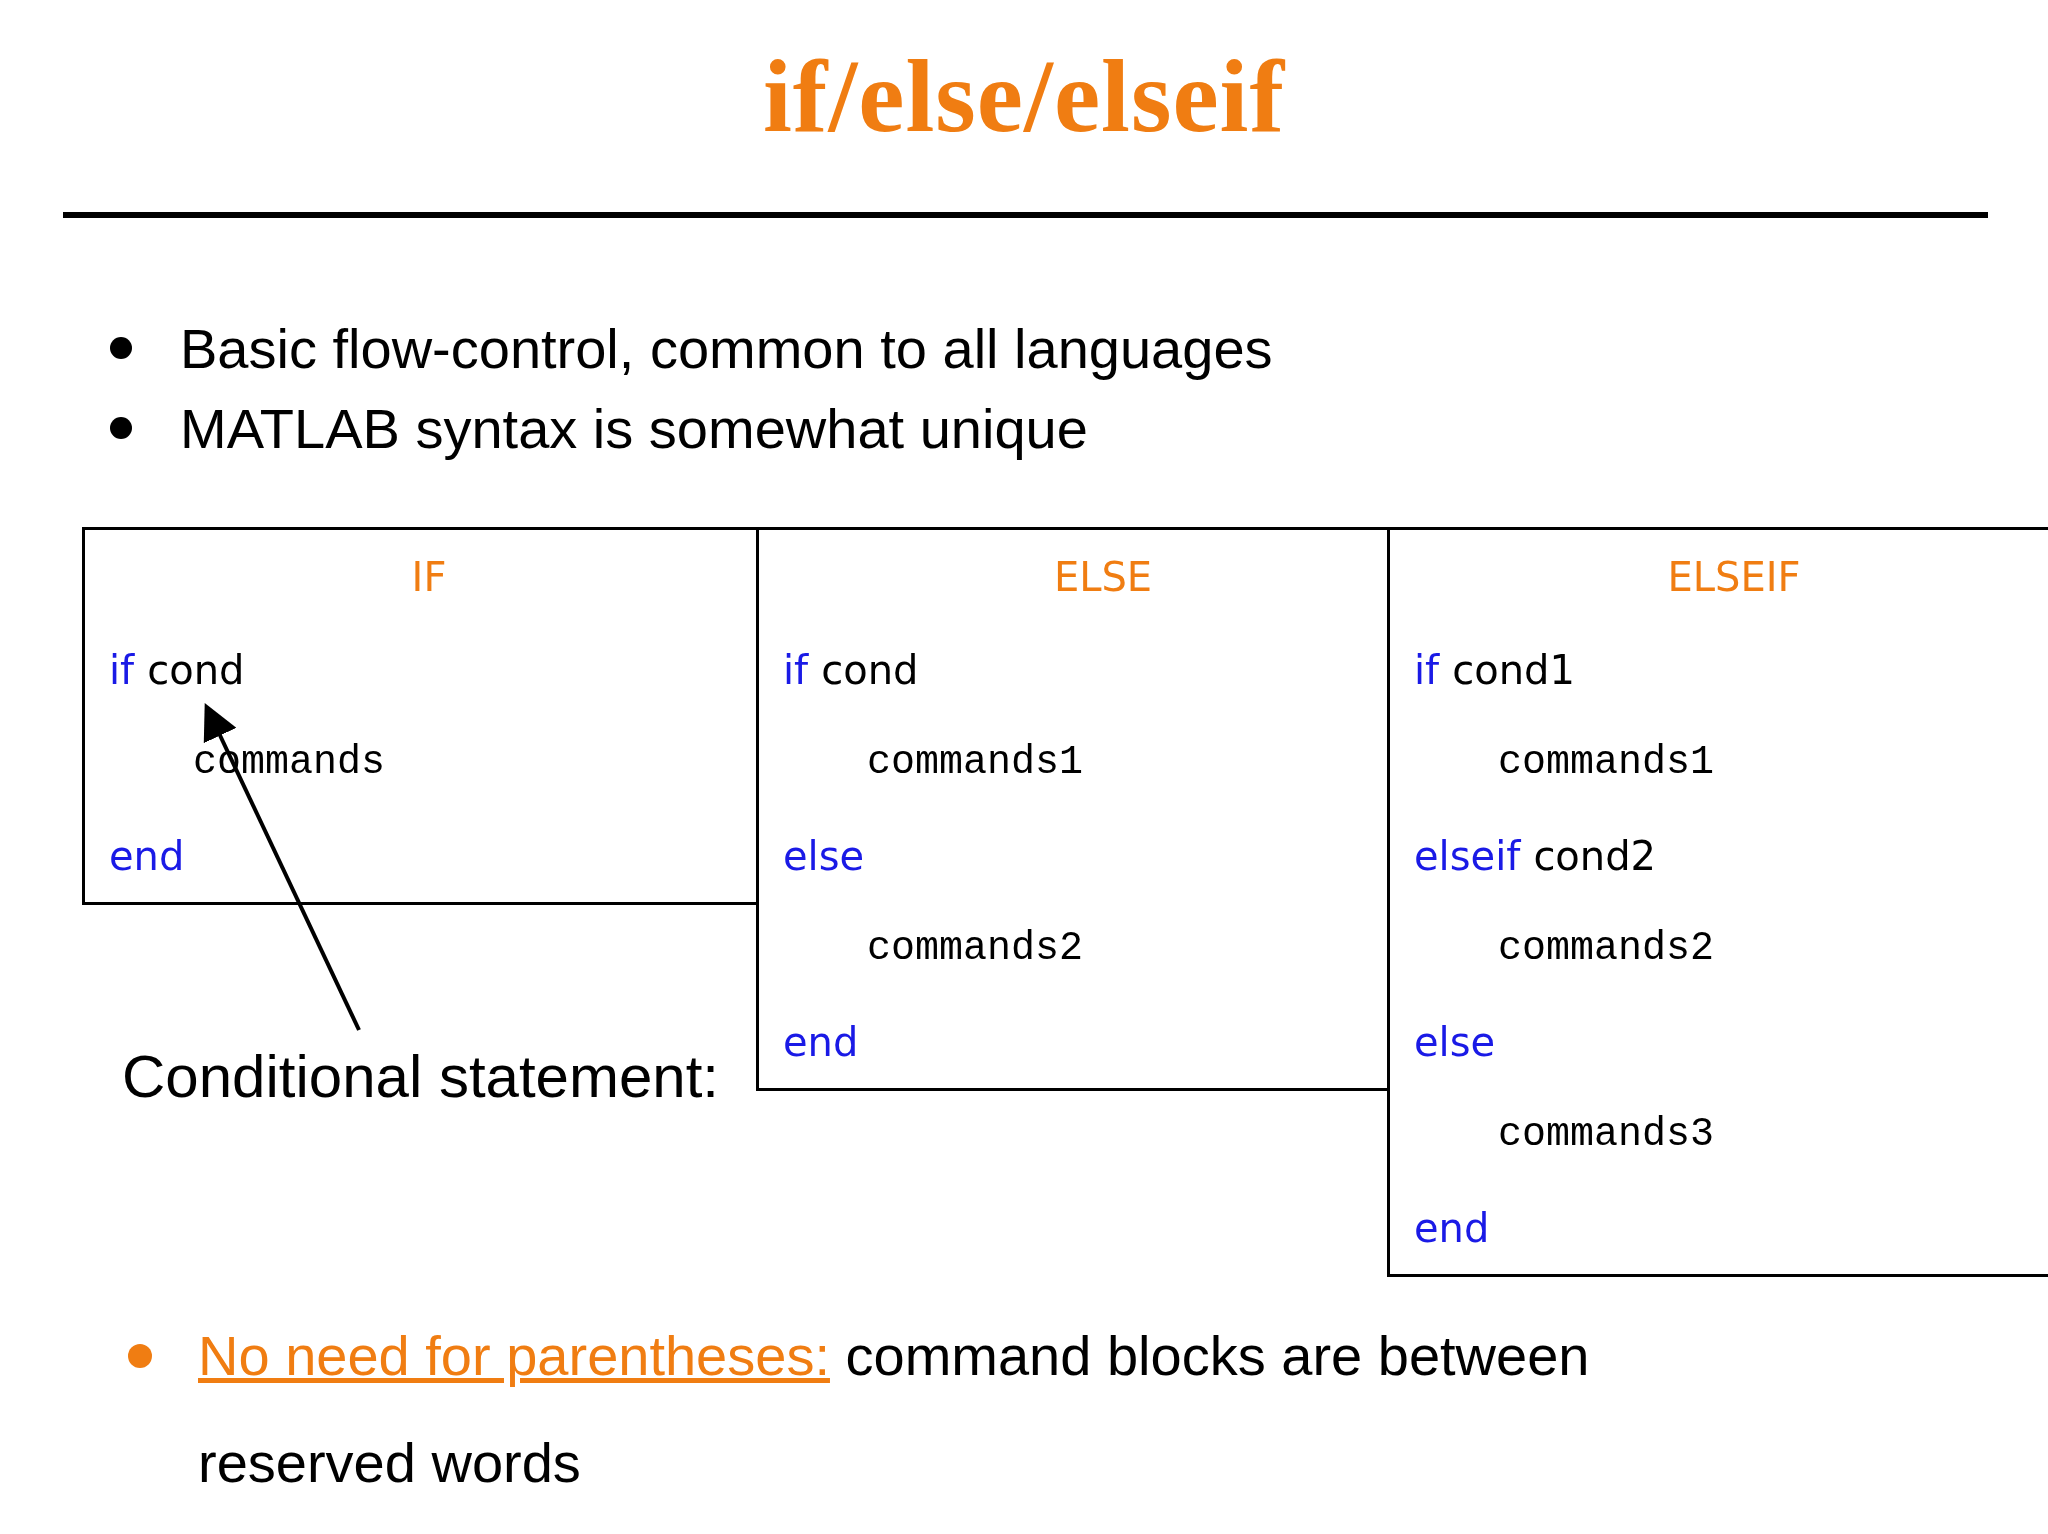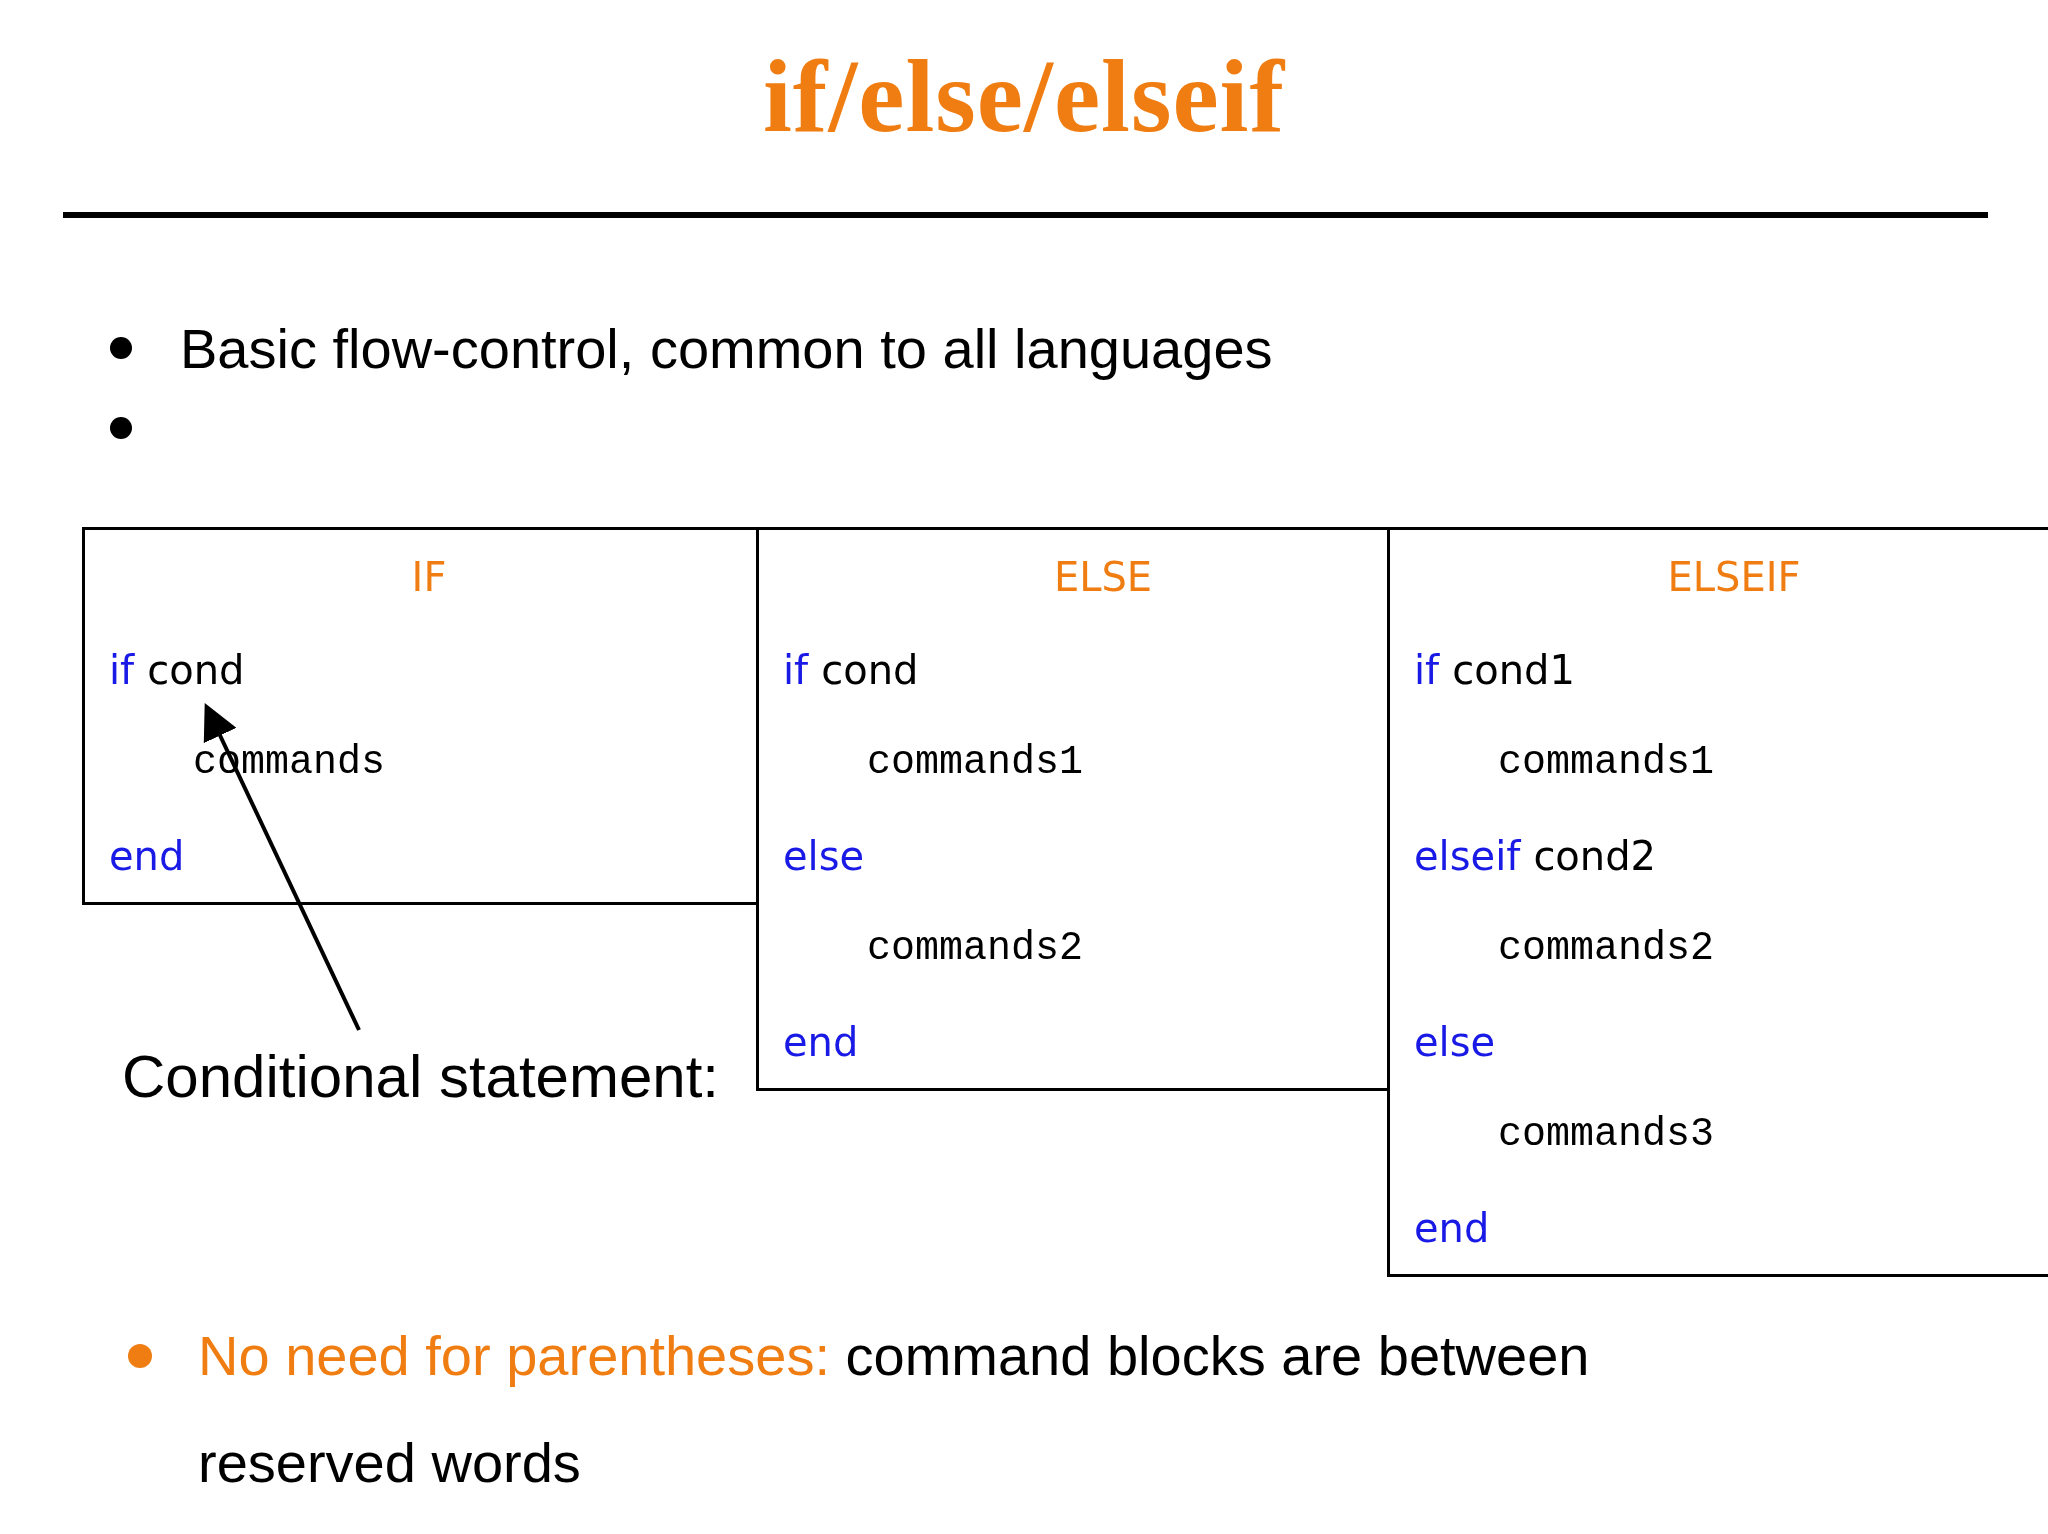--- a/index.html
+++ b/index.html
@@ -108,39 +108,40 @@
   .bullet-bottom .first-line{
     display:flex;
     align-items:center;
   }
   .bullet-dot-orange{
     width:24px;height:24px;border-radius:50%;
     background:var(--orange);
     margin-right:46px;
     flex:0 0 auto;
   }
-  .hl{color:var(--orange);}
+  .hl{color:var(--orange);text-decoration:underline;}
   .bullet-bottom .second-line{
     padding-left:70px;
     margin-top:31px;
   }
 </style>
 </head>
 <body>
 
 <div class="slide-title">if/else/elseif</div>
 <div class="title-rule"></div>
 
 <div class="bullets-top">
   <div class="bullet-row">
     <span class="bullet-dot"></span>
     <span>Basic flow-control, common to all languages</span>
   </div>
   <div class="bullet-row">
     <span class="bullet-dot"></span>
+    <span>MATLAB syntax is somewhat unique</span>
   </div>
 </div>
 
 <div class="codebox box-if">
   <div class="row header">IF</div>
   <div class="row"><span class="kw">if</span><span>cond</span></div>
   <div class="row indent"><span>commands</span></div>
   <div class="row"><span class="kw">end</span></div>
 </div>
 

